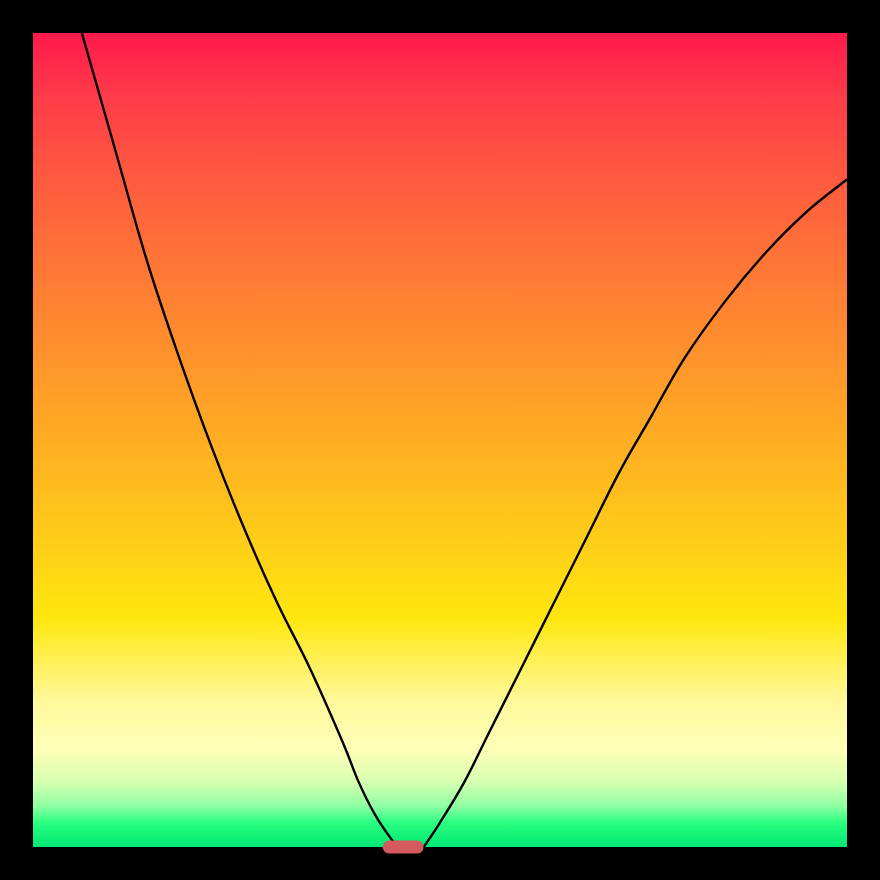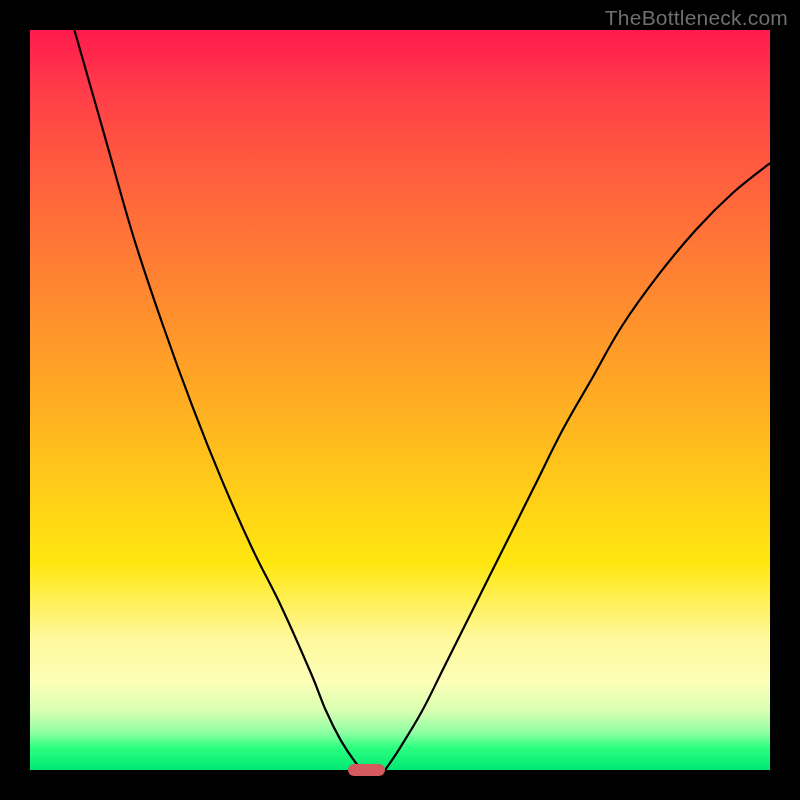--- a/index.html
+++ b/index.html
@@ -61,21 +61,20 @@
   .marker {
     position: absolute;
     background: #d45a5f;
     border-radius: 6px;
   }
 </style>
 </head>
 <body>
 
 <div class="frame">
-  <div class="watermark">TheBottleneck.com</div>
 
   <div class="plot-area">
     <svg class="curve" viewBox="0 0 740 740" preserveAspectRatio="none">
       <path d="M 44.4,0 C 49.728,18.648000000000003 63.344,66.30400000000002 74,103.60000000000002 C 84.656,140.89600000000002 92.94400000000002,172.56800000000004 103.60000000000001,207.20000000000005 C 114.256,241.83200000000005 122.54399999999998,265.36400000000003 133.2,296 C 143.856,326.63599999999997 152.144,349.42800000000005 162.8,377.40000000000003 C 173.45600000000002,405.372 181.744,426.092 192.4,451.4 C 203.056,476.70799999999997 211.344,495.356 222,518 C 232.656,540.644 240.94400000000002,554.556 251.60000000000002,577.2 C 262.25600000000003,599.844 273.20799999999997,625.1519999999999 281.2,643.8 C 289.192,662.448 290.67199999999997,668.8119999999999 296,680.8 C 301.32800000000003,692.788 305.472,701.076 310.8,710.4 C 316.12800000000004,719.7239999999999 321.60400000000004,727.272 325.6,732.6 C 329.596,737.928 331.668,738.668 333,740" fill="none" stroke="#000" stroke-width="2.2" id="path-left"></path>
       <path d="M 355.2,740 C 357.864,736.004 363.34,728.456 370,717.8 C 376.66,707.1439999999999 384.208,695.452 392.20000000000005,680.8 C 400.19200000000006,666.1479999999999 405.076,655.048 414.40000000000003,636.4 C 423.72400000000005,617.752 433.344,598.5120000000001 444,577.2 C 454.656,555.888 462.944,539.312 473.6,518 C 484.25600000000003,496.688 492.54400000000004,480.112 503.20000000000005,458.8 C 513.856,437.488 522.144,419.58 532.8,399.59999999999997 C 543.4559999999999,379.61999999999995 551.7439999999999,366.4479999999999 562.4,347.79999999999995 C 573.056,329.152 580.012,314.64799999999997 592,296 C 603.988,277.35200000000003 615.68,261.51599999999996 629,244.2 C 642.32,226.88400000000001 652.68,214.45200000000008 666,199.80000000000007 C 679.32,185.14800000000005 689.68,174.78799999999995 703,162.79999999999995 C 716.32,150.81199999999995 733.34,138.52800000000002 740,133.20000000000005" fill="none" stroke="#000" stroke-width="2.2" id="path-right"></path>
     </svg>
     <div class="marker" id="min-marker" style="left: 318.2px; top: 734.08px; width: 37px; height: 11.84px; background: rgb(212, 90, 95);"></div>
   </div>
 </div>
 

